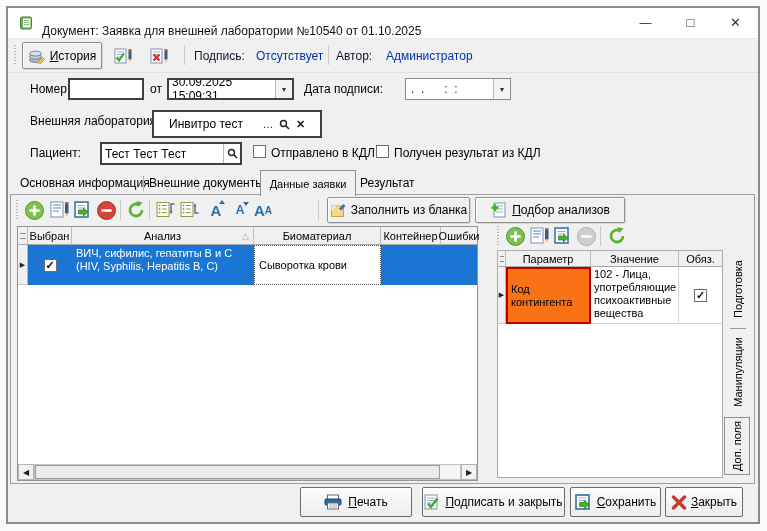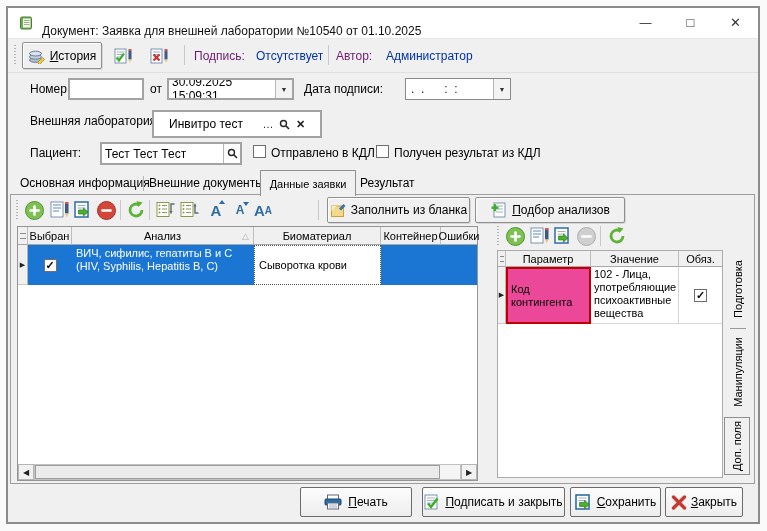--- a/index.html
+++ b/index.html
@@ -5,25 +5,25 @@
   html,body{margin:0;padding:0;width:767px;height:531px;background:#fafafa;
     font-family:"Liberation Sans",sans-serif;overflow:hidden;-webkit-font-smoothing:antialiased}
   .a{position:absolute}
   .window{left:8px;top:8px;width:750px;height:514px;background:#f0f0f0;
     box-shadow:0 0 0 2px #8b8b8b;}
   .titlebar{left:0;top:0;width:750px;height:30px;background:#ffffff;border-bottom:1px solid #e7e7e7}
   .title-text{font-size:12px;color:#111;white-space:nowrap}
   .win-btn{width:45px;height:29px;display:flex;align-items:center;justify-content:center;
     font-size:12px;color:#333;cursor:default}
   .lbl{font-size:12px;color:#000;white-space:nowrap}
-  .redtext{color:#701a75}
+  .redtext{color:#0f172a}
   .bluetext{color:#0033aa}
   .input{background:#fff;border:1px solid #8a8a8a;box-sizing:border-box;font-size:12px;
     display:flex;align-items:center;padding:0 0 0 4px;overflow:hidden}
-  .req{border:2px solid #a3a3a3}
+  .req{border:2px solid #404040}
   .ibtn{height:100%;display:flex;align-items:center;justify-content:center;background:#f3f3f3;
     border-left:1px solid #b5b5b5;font-size:11px;color:#222;box-sizing:border-box}
   .combo-arrow{font-size:7px;color:#333}
   .sep{width:1px;background:#c9c9c9}
   .grip{width:2px;background:repeating-linear-gradient(to bottom,#b3b3b3 0 1px,transparent 1px 3px)}
   .btn{border:1px solid #6b6b6b;background:linear-gradient(#fdfdfd,#ededed);display:flex;
     align-items:center;justify-content:center;gap:6px;font-size:12px;box-sizing:border-box;
     border-radius:2px;color:#000;white-space:nowrap}
   .raised{border:1px solid #8f8f8f;background:#f0f0f0;box-shadow:inset 1px 1px 0 #fff, 1px 1px 0 #d7d7d7}
   .u{text-decoration:underline}
@@ -389,21 +389,21 @@
     <div class="a hcell" style="left:0;top:0;width:8px;height:16px">
         <span class="griplines" style="width:4px"></span>
       </div>
     <div class="a hcell" style="left:8px;top:0;width:85px;height:16px">Параметр</div>
     <div class="a hcell" style="left:93px;top:0;width:88px;height:16px">Значение</div>
     <div class="a hcell" style="left:181px;top:0;width:43px;height:16px;border-right:none">Обяз.</div>
 
     <div class="a indcell" style="left:0;top:16px;width:8px;height:57px">
       <span>▶</span>
     </div>
-    <div class="a cell" style="left:8px;top:16px;width:85px;height:57px;border:2px solid #c00000;background:#ec4899;display:flex;align-items:center;padding:12px 3px;line-height:13px">Код контингента</div>
+    <div class="a cell" style="left:8px;top:16px;width:85px;height:57px;border:2px solid #c00000;background:#f97316;display:flex;align-items:center;padding:12px 3px;line-height:13px">Код контингента</div>
     <div class="a cell" style="left:93px;top:16px;width:88px;height:57px;border-right:1px solid #d5d5d5;border-bottom:1px solid #d5d5d5;padding:1px 3px;line-height:13px">102 - Лица, употребляющие психоактивные вещества</div>
     <div class="a cell" style="left:181px;top:16px;width:43px;height:57px;border-bottom:1px solid #d5d5d5;display:flex;align-items:center;justify-content:center">
       <span class="cb"><span>✓</span></span>
     </div>
   </div>
 
   <div class="a vtab" style="left:718px;top:244px;width:24px;height:73px">
     <span class="vlabel">Подготовка</span>
   </div>
   <div class="a" style="left:722px;top:320px;width:16px;height:1px;background:#9a9a9a"></div>

